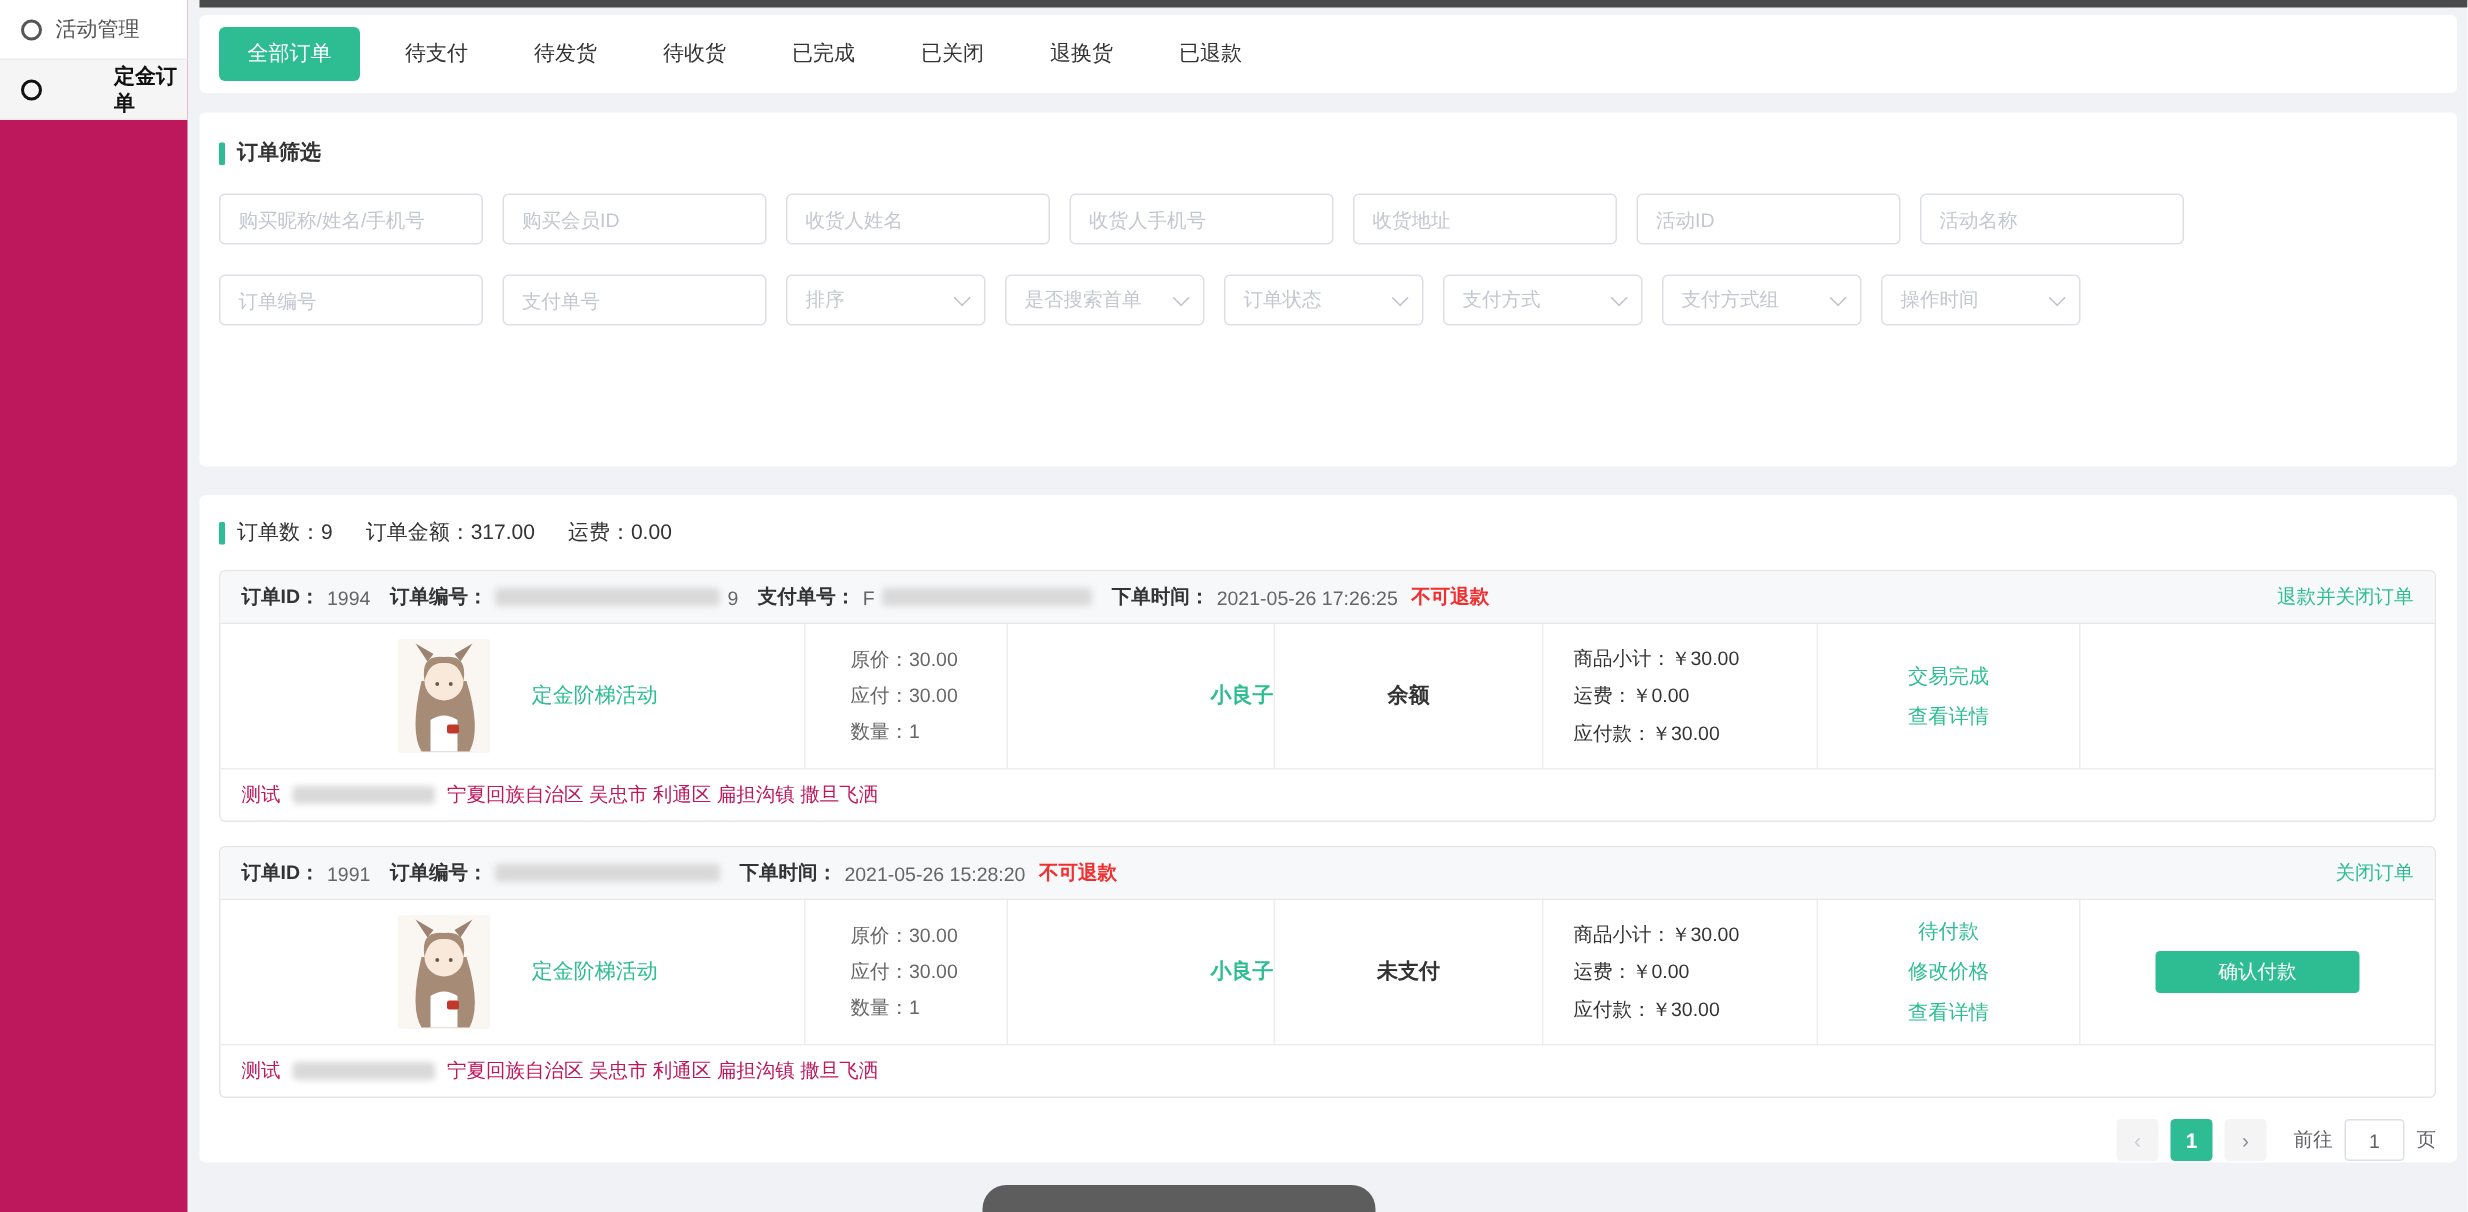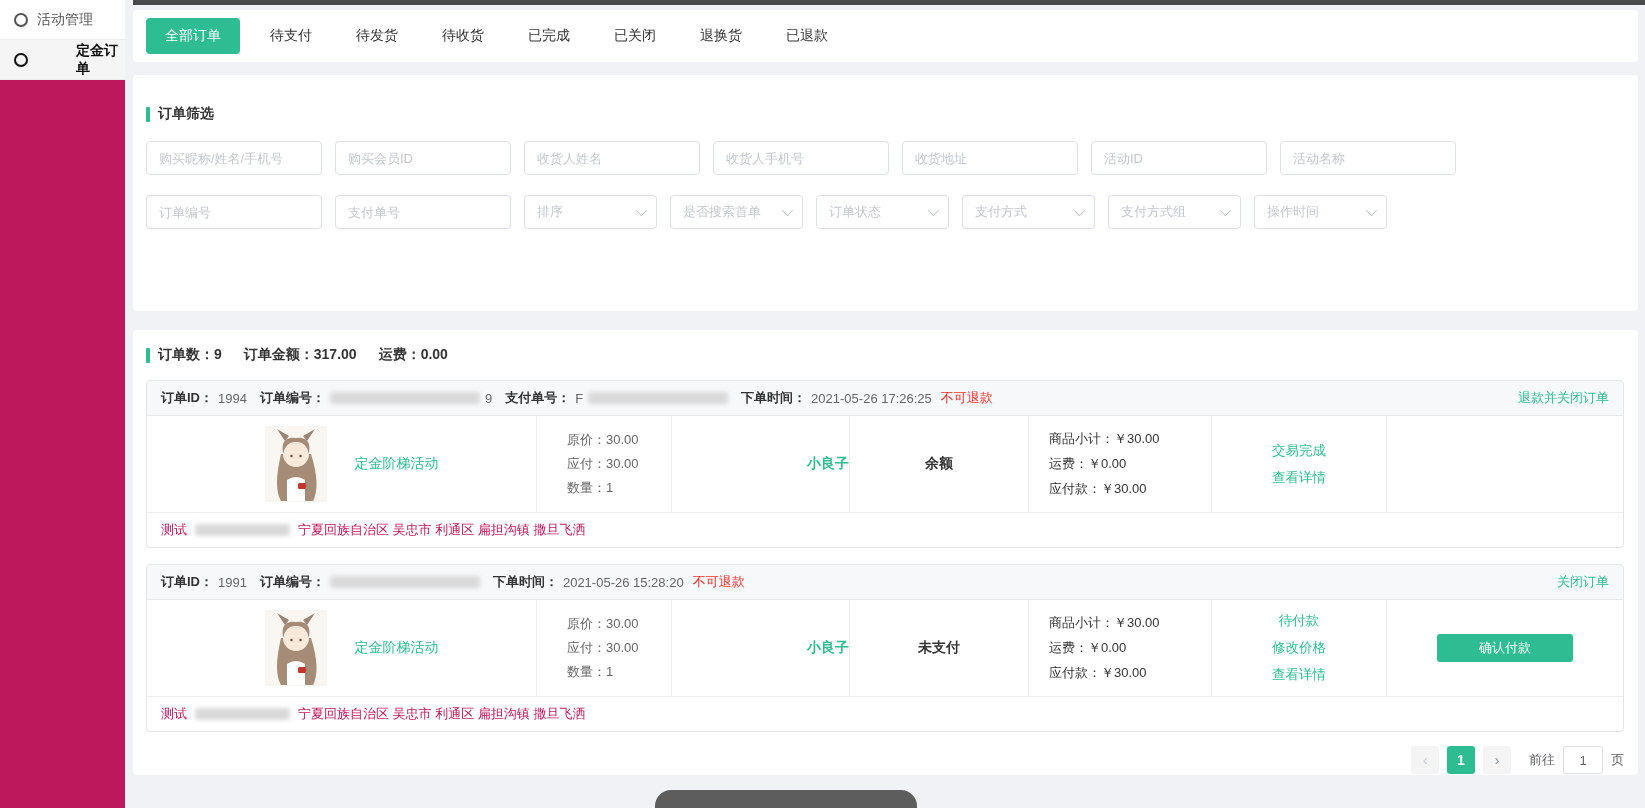--- a/index.html
+++ b/index.html
@@ -17,21 +17,21 @@
     font-size:14px;color:#555;border-bottom:1px solid #ececec;cursor:pointer;background:#fff;}
   .side-item.active{font-weight:bold;color:#111;background:#f5f5f5;gap:48px;}
   .ring{width:10px;height:10px;border:2px solid #555;border-radius:50%;flex:0 0 auto;}
   .side-item.active .ring{border-color:#111;}
   
   .card{position:absolute;left:133px;right:7px;background:#fff;border-radius:4px;}
   .card-tabs{top:10px;height:52px;display:flex;align-items:center;padding-left:13px;}
   .tab{font-size:14px;color:#333;padding:9px 22px;cursor:pointer;white-space:nowrap;}
   .tab.active{background:#2EBD92;color:#fff;border-radius:4px;padding:9px 19px;margin-right:8px;font-size:14px;}
   .card-filter{top:75px;height:236px;padding:18px 0 0 13px;box-sizing:border-box;}
-  .sec-title{display:flex;align-items:center;gap:8px;font-size:14px;font-weight:bold;color:#333;margin-bottom:18px;margin-top:12px;}
+  .sec-title{display:flex;align-items:center;gap:8px;font-size:14px;font-weight:bold;color:#333;margin-bottom:18px;}
   .green-bar{width:4px;height:15px;background:#2EBD92;border-radius:1px;}
   .frow{display:flex;gap:13px;margin-bottom:20px;align-items:center;}
   .inp{height:34px;box-sizing:border-box;border:1px solid #dcdfe6;border-radius:4px;
     padding:0 12px;font-size:13px;color:#606266;background:#fff;outline:none;
     font-family:"Liberation Sans","DejaVu Sans",sans-serif;}
   .inp::placeholder{color:#c3c7cf;}
   .w176{width:176px;}
   .sel{width:133px;height:34px;box-sizing:border-box;border:1px solid #dcdfe6;border-radius:4px;
     display:flex;align-items:center;justify-content:space-between;padding:0 12px;cursor:pointer;background:#fff;}
   .sel-txt{font-size:13px;color:#c3c7cf;white-space:nowrap;}
@@ -42,30 +42,30 @@
   .ghost-inp{border:none;outline:none;width:120px;font-size:13px;color:#606266;text-align:center;
     font-family:"Liberation Sans","DejaVu Sans",sans-serif;}
   .ghost-inp::placeholder{color:#c3c7cf;}
   .sep{font-size:13px;color:#999;}
   .btn{height:34px;box-sizing:border-box;border-radius:4px;font-size:13px;padding:0 18px;cursor:pointer;
     font-family:"Liberation Sans","DejaVu Sans",sans-serif;}
   .btn-green{background:#2EBD92;color:#fff;border:1px solid #2EBD92;margin-left:2px;}
   .btn-plain{background:#fff;color:#555;border:1px solid #dcdfe6;margin-left:3px;}
   
   .card-orders{top:330px;height:445px;padding:16px 14px 0 13px;box-sizing:border-box;}
-  .summary{display:flex;align-items:center;gap:8px;font-size:14px;font-weight:bold;color:#333;}
+  .summary{display:flex;align-items:center;gap:8px;font-size:14px;font-weight:normal;color:#333;}
   .summary .pair{margin-right:14px;}
   .order{border:1px solid #e6e6e6;border-radius:4px;margin-top:16px;}
   .o-head{height:34px;background:#f7f8fa;border-bottom:1px solid #e8e8e8;border-radius:4px 4px 0 0;
     display:flex;align-items:center;padding:0 14px;font-size:13px;gap:5px;}
   .lbl{font-weight:bold;color:#333;white-space:nowrap;}
   .val{color:#666;white-space:nowrap;}
   .blur-pill{display:inline-block;height:12px;background:#d9d9d9;border-radius:3px;filter:blur(2px);}
   .w150{width:150px;} .w140{width:140px;} .w95{width:95px;}
-  .flag-red{color:#f22e2e;font-weight:normal;margin-left:4px;white-space:nowrap;}
+  .flag-red{color:#f22e2e;font-weight:bold;margin-left:4px;white-space:nowrap;}
   .head-link{margin-left:auto;color:#2EBD92;font-weight:normal;font-size:13px;cursor:pointer;white-space:nowrap;}
   .o-body{display:flex;align-items:stretch;min-height:96px;}
   .col{border-right:1px solid #ededed;display:flex;flex-direction:column;justify-content:center;box-sizing:border-box;}
   .col:last-child{border-right:none;}
   .col-product{width:390px;flex-direction:row;align-items:center;gap:28px;padding-left:20px;}
   .avatar{width:62px;height:76px;border-radius:2px;overflow:hidden;flex:0 0 auto;cursor:pointer;}
   .prod-name{color:#2EBD92;font-size:14px;cursor:pointer;}
   .col-price{width:135px;padding-left:30px;gap:6px;font-size:13px;color:#666;}
   .col-buyer{width:178px;align-items:flex-end;font-size:14px;font-weight:bold;color:#2EBD92;}
   .col-pay{width:179px;align-items:center;font-size:14px;font-weight:bold;color:#333;}

